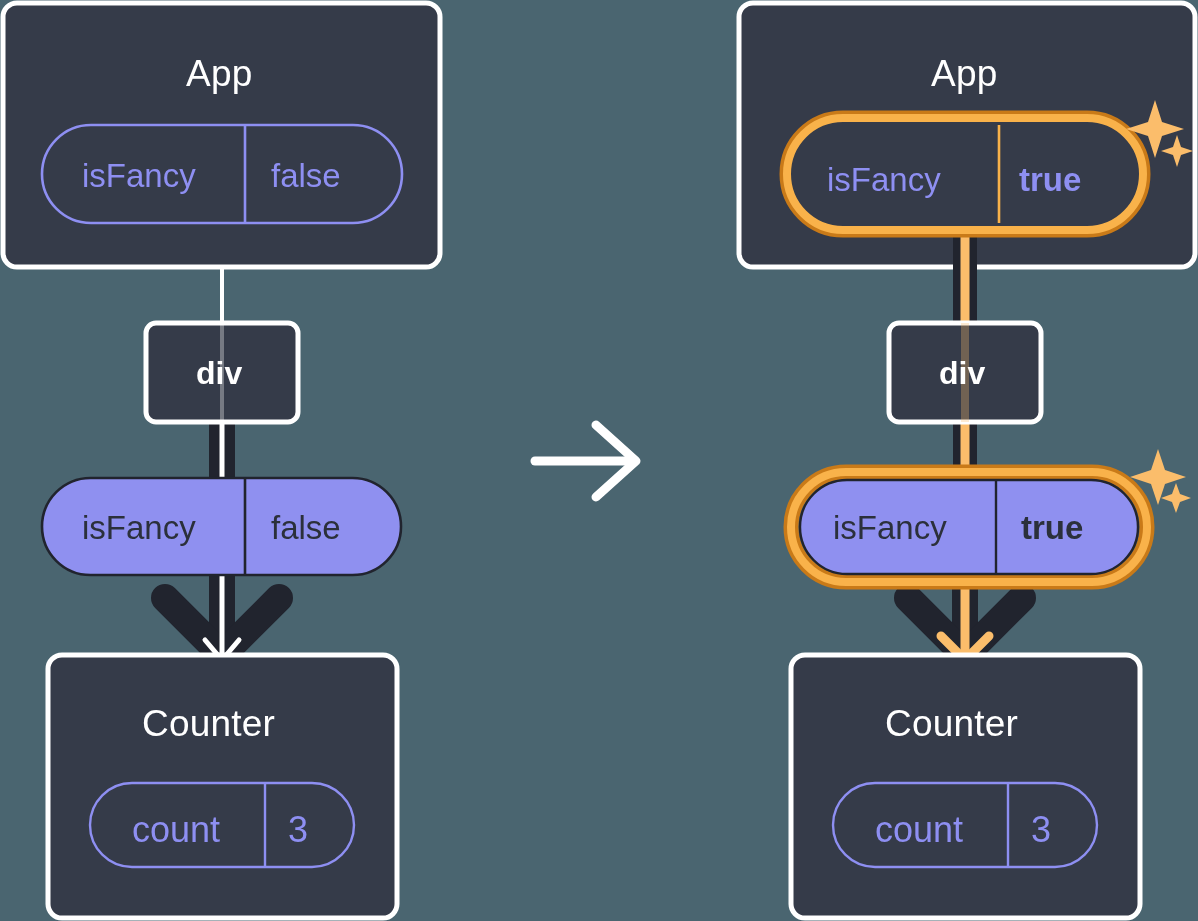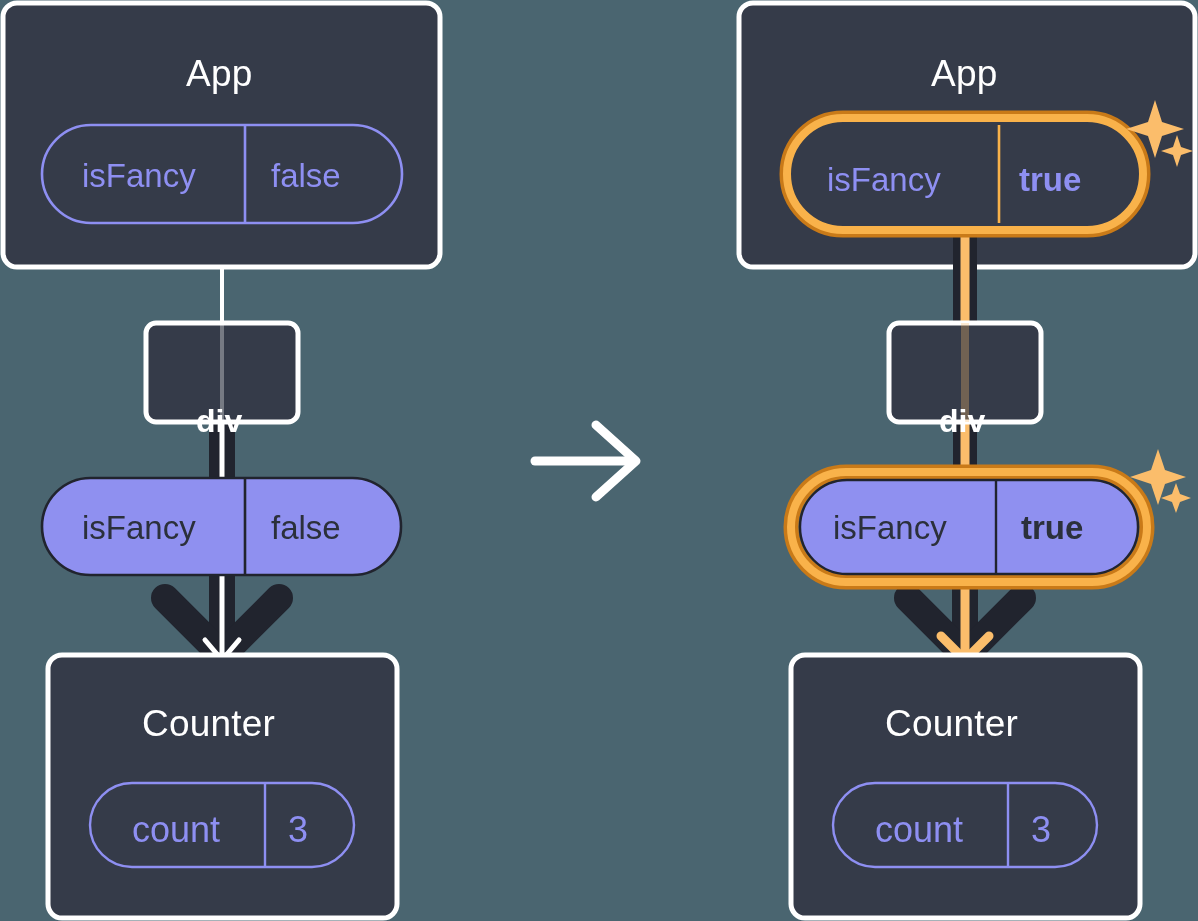--- a/index.html
+++ b/index.html
@@ -37,21 +37,20 @@
   .box-title {
     color: #ffffff;
     font-size: 37px;
     font-weight: 400;
     letter-spacing: 0.2px;
   }
   .div-title {
     color: #ffffff;
     font-size: 32px;
     font-weight: 700;
-    margin-top: 48px;
   }
   .pill-key-outline { color: #8e8ff2; font-size: 33px; font-weight: 400; }
   .pill-val-outline { color: #8e8ff2; font-size: 33px; font-weight: 400; }
   .pill-val-outline.bold { font-weight: 700; }
   .pill-key-solid  { color: #2b303b; font-size: 33px; font-weight: 400; }
   .pill-val-solid  { color: #2b303b; font-size: 33px; font-weight: 400; }
   .pill-val-solid.bold { font-weight: 700; }
   .pill-key-small { font-size: 36px; }
 </style>
 </head>

